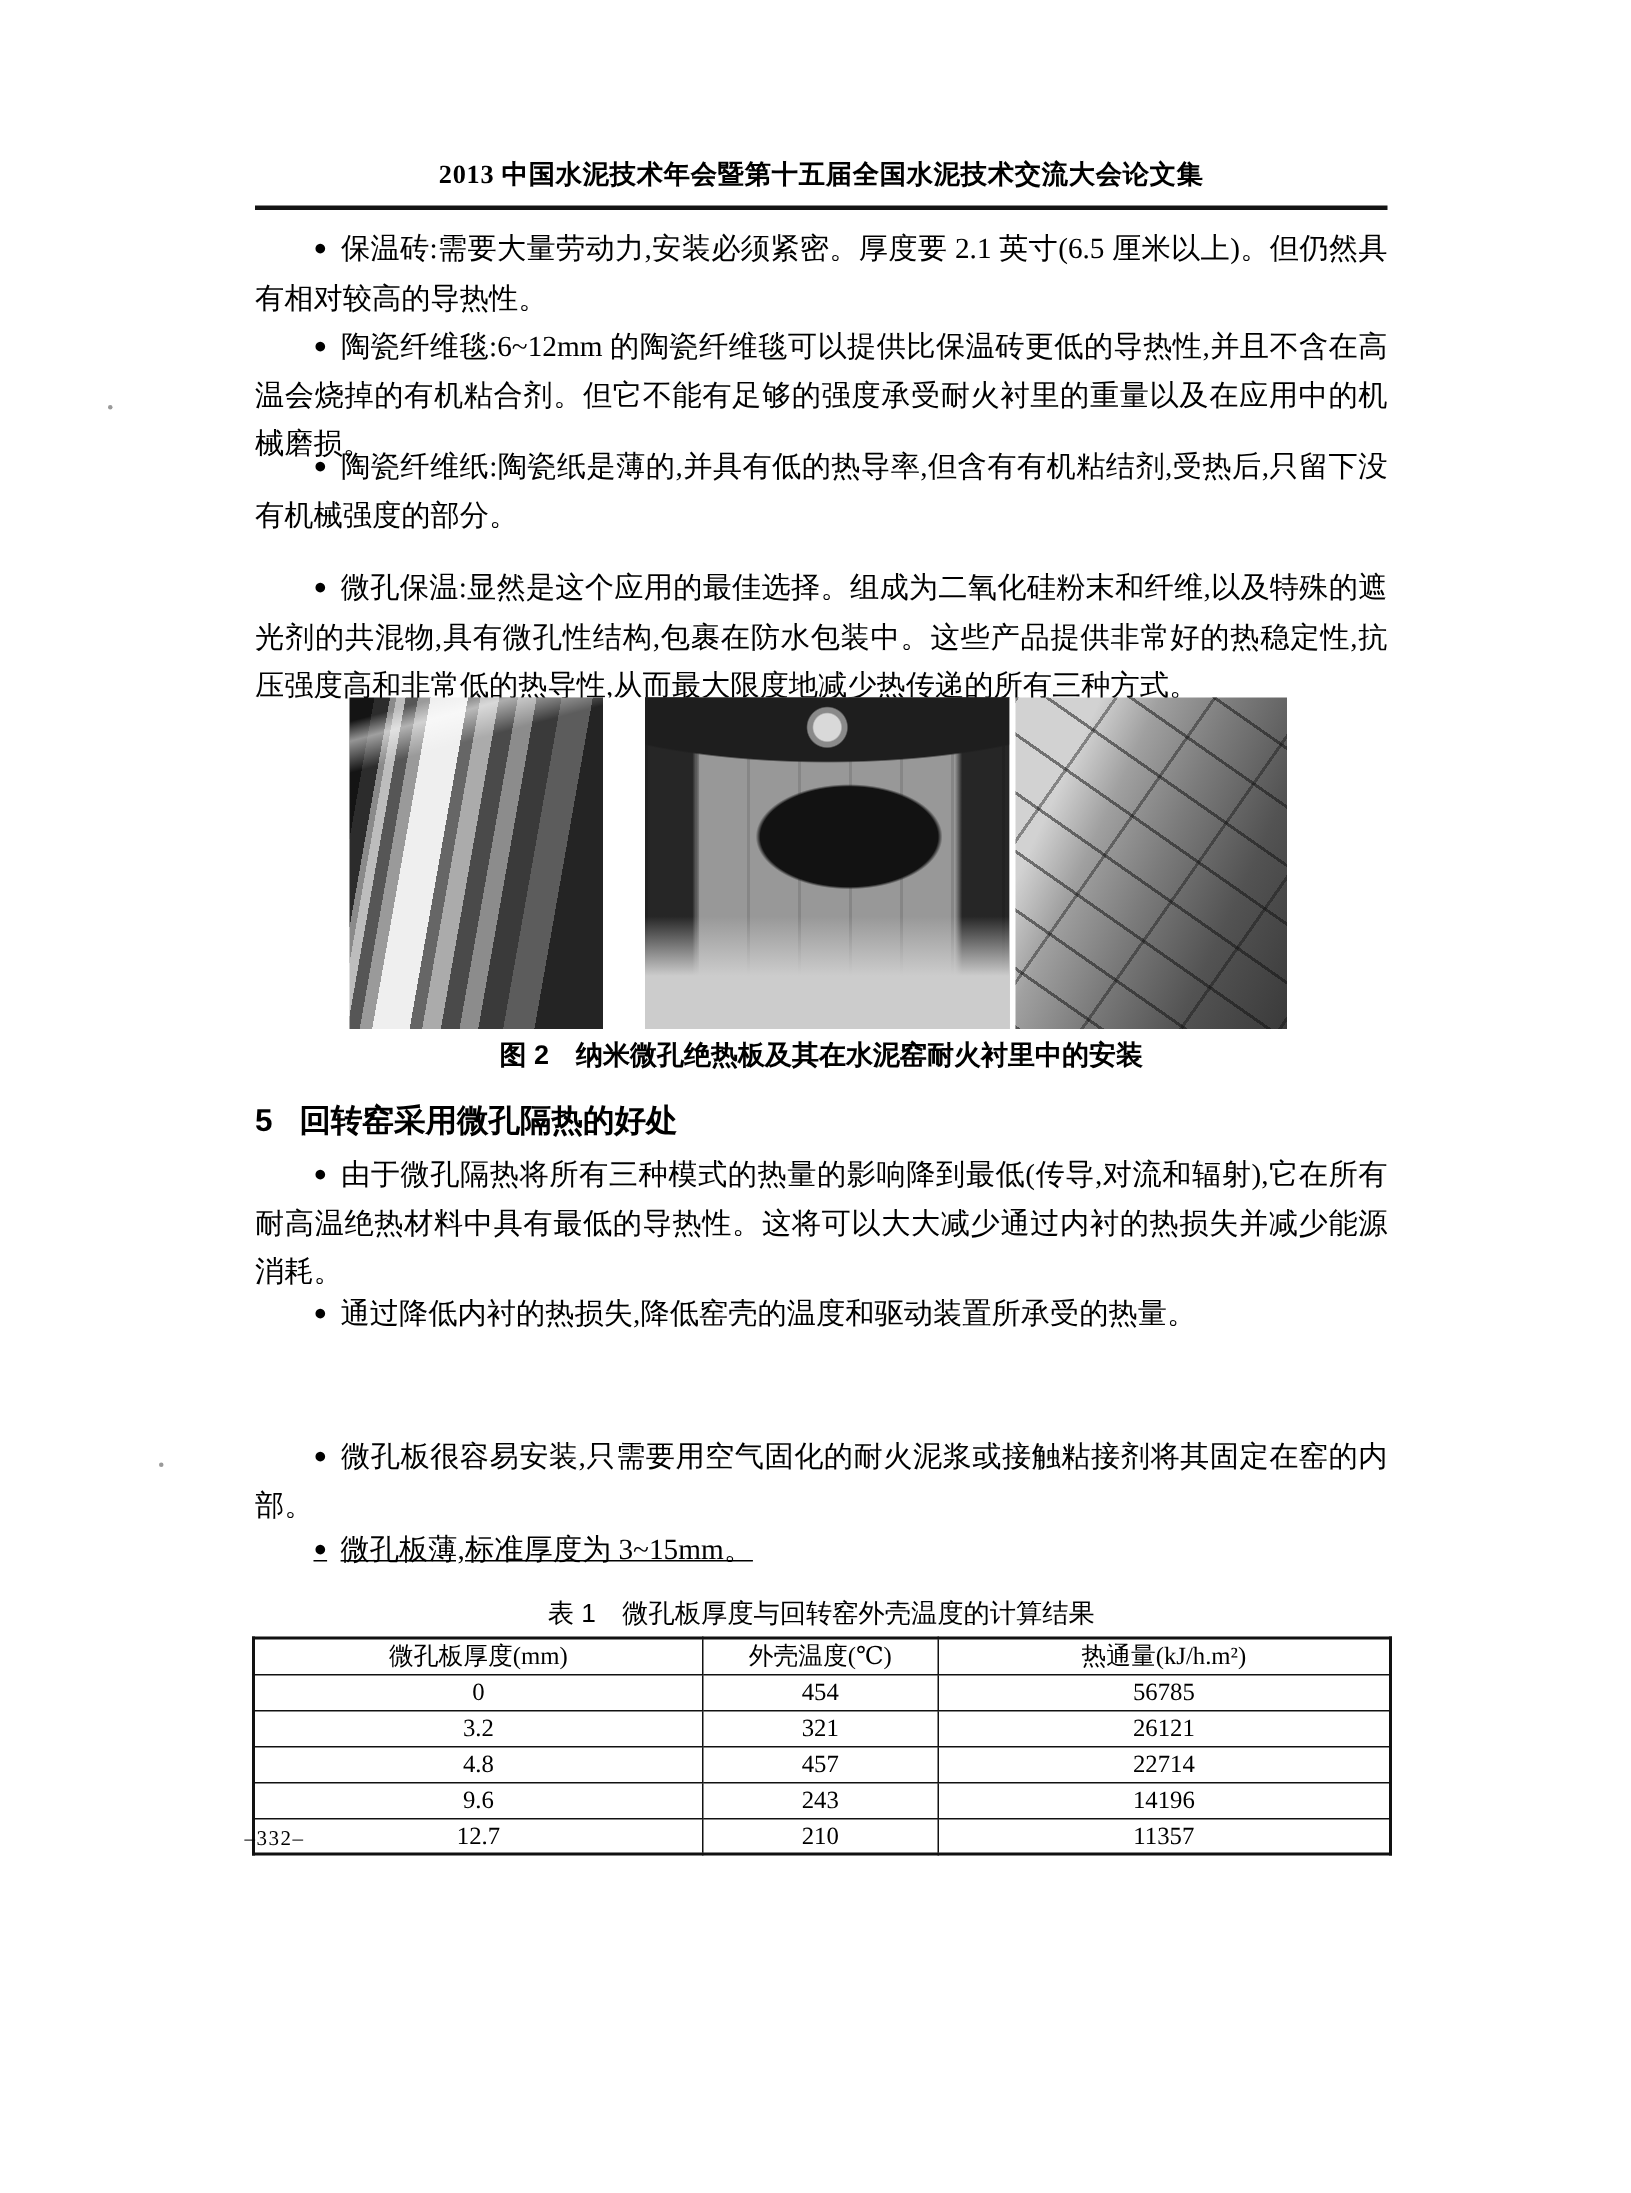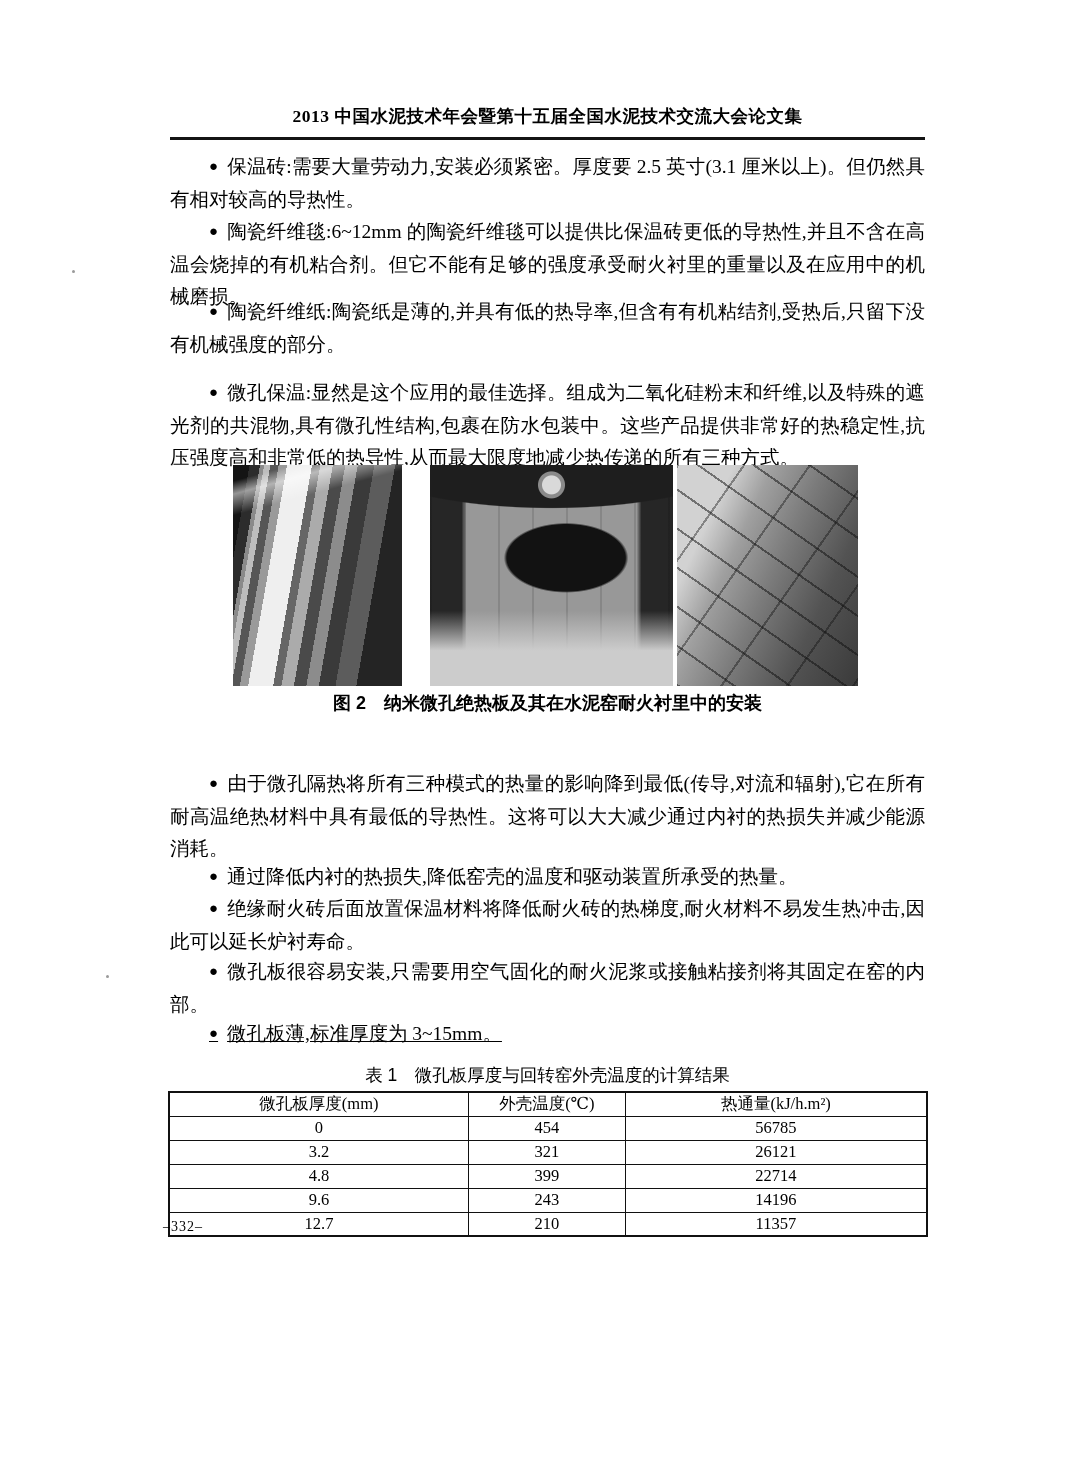--- a/index.html
+++ b/index.html
@@ -104,38 +104,40 @@
   .dot-b { left:106px; top:975px; }
 </style>
 </head>
 <body>
 
 <div class="page">
 
   <div class="abs header-title">2013 中国水泥技术年会暨第十五届全国水泥技术交流大会论文集</div>
   <div class="abs header-rule"></div>
 
-  <p class="abs para p-m0"><span class="bullet">●</span><span>保温砖:需要大量劳动力,安装必须紧密。厚度要 2.5 英寸(3.1 厘米以上)。但仍然具有相对较高的导热性。</span></p>
+  <p class="abs para p-m0"><span class="bullet">●</span><span>保温砖:需要大量劳动力,安装必须紧密。厚度要 2.1 英寸(6.5 厘米以上)。但仍然具有相对较高的导热性。</span></p>
   <p class="abs para p-m1"><span class="bullet">●</span><span>陶瓷纤维毯:6~12mm 的陶瓷纤维毯可以提供比保温砖更低的导热性,并且不含在高温会烧掉的有机粘合剂。但它不能有足够的强度承受耐火衬里的重量以及在应用中的机械磨损。</span></p>
   <p class="abs para p-m2"><span class="bullet">●</span><span>陶瓷纤维纸:陶瓷纸是薄的,并具有低的热导率,但含有有机粘结剂,受热后,只留下没有机械强度的部分。</span></p>
   <p class="abs para p-m3"><span class="bullet">●</span><span>微孔保温:显然是这个应用的最佳选择。组成为二氧化硅粉末和纤维,以及特殊的遮光剂的共混物,具有微孔性结构,包裹在防水包装中。这些产品提供非常好的热稳定性,抗压强度高和非常低的热导性,从而最大限度地减少热传递的所有三种方式。</span></p>
 
   <div class="figure">
     <div class="photo photo-1"></div>
     <div class="gap-1"></div>
     <div class="photo photo-2"></div>
     <div class="gap-2"></div>
     <div class="photo photo-3"></div>
   </div>
   <div class="abs figure-caption">图 2　纳米微孔绝热板及其在水泥窑耐火衬里中的安装</div>
 
+  <div class="abs section-heading">
+    <span class="sec-num">5</span><span>回转窑采用微孔隔热的好处</span>
+  </div>
 
   <p class="abs para p-b0"><span class="bullet">●</span><span>由于微孔隔热将所有三种模式的热量的影响降到最低(传导,对流和辐射),它在所有耐高温绝热材料中具有最低的导热性。这将可以大大减少通过内衬的热损失并减少能源消耗。</span></p>
   <p class="abs para p-b1"><span class="bullet">●</span><span>通过降低内衬的热损失,降低窑壳的温度和驱动装置所承受的热量。</span></p>
-  <p class="abs para p-b2"><span class="bullet">●</span><span>绝缘耐火砖后面放置保温材料将降低耐火砖的热梯度,耐火材料不易发生热冲击,因此可以延长炉衬寿命。</span></p>
   <p class="abs para p-b3"><span class="bullet">●</span><span>微孔板很容易安装,只需要用空气固化的耐火泥浆或接触粘接剂将其固定在窑的内部。</span></p>
   <p class="abs para p-b4"><span class="bullet">●</span><span>微孔板薄,标准厚度为 3~15mm。</span></p>
 
   <div class="abs table-title">表 1　微孔板厚度与回转窑外壳温度的计算结果</div>
 
   <table class="data">
     <colgroup>
         <col class="col-1">
         <col class="col-2">
         <col class="col-3">
@@ -153,21 +155,21 @@
         <td>454</td>
         <td>56785</td>
       </tr>
       <tr>
         <td>3.2</td>
         <td>321</td>
         <td>26121</td>
       </tr>
       <tr>
         <td>4.8</td>
-        <td>399</td>
+        <td>457</td>
         <td>22714</td>
       </tr>
       <tr>
         <td>9.6</td>
         <td>243</td>
         <td>14196</td>
       </tr>
       <tr>
         <td>12.7</td>
         <td>210</td>

